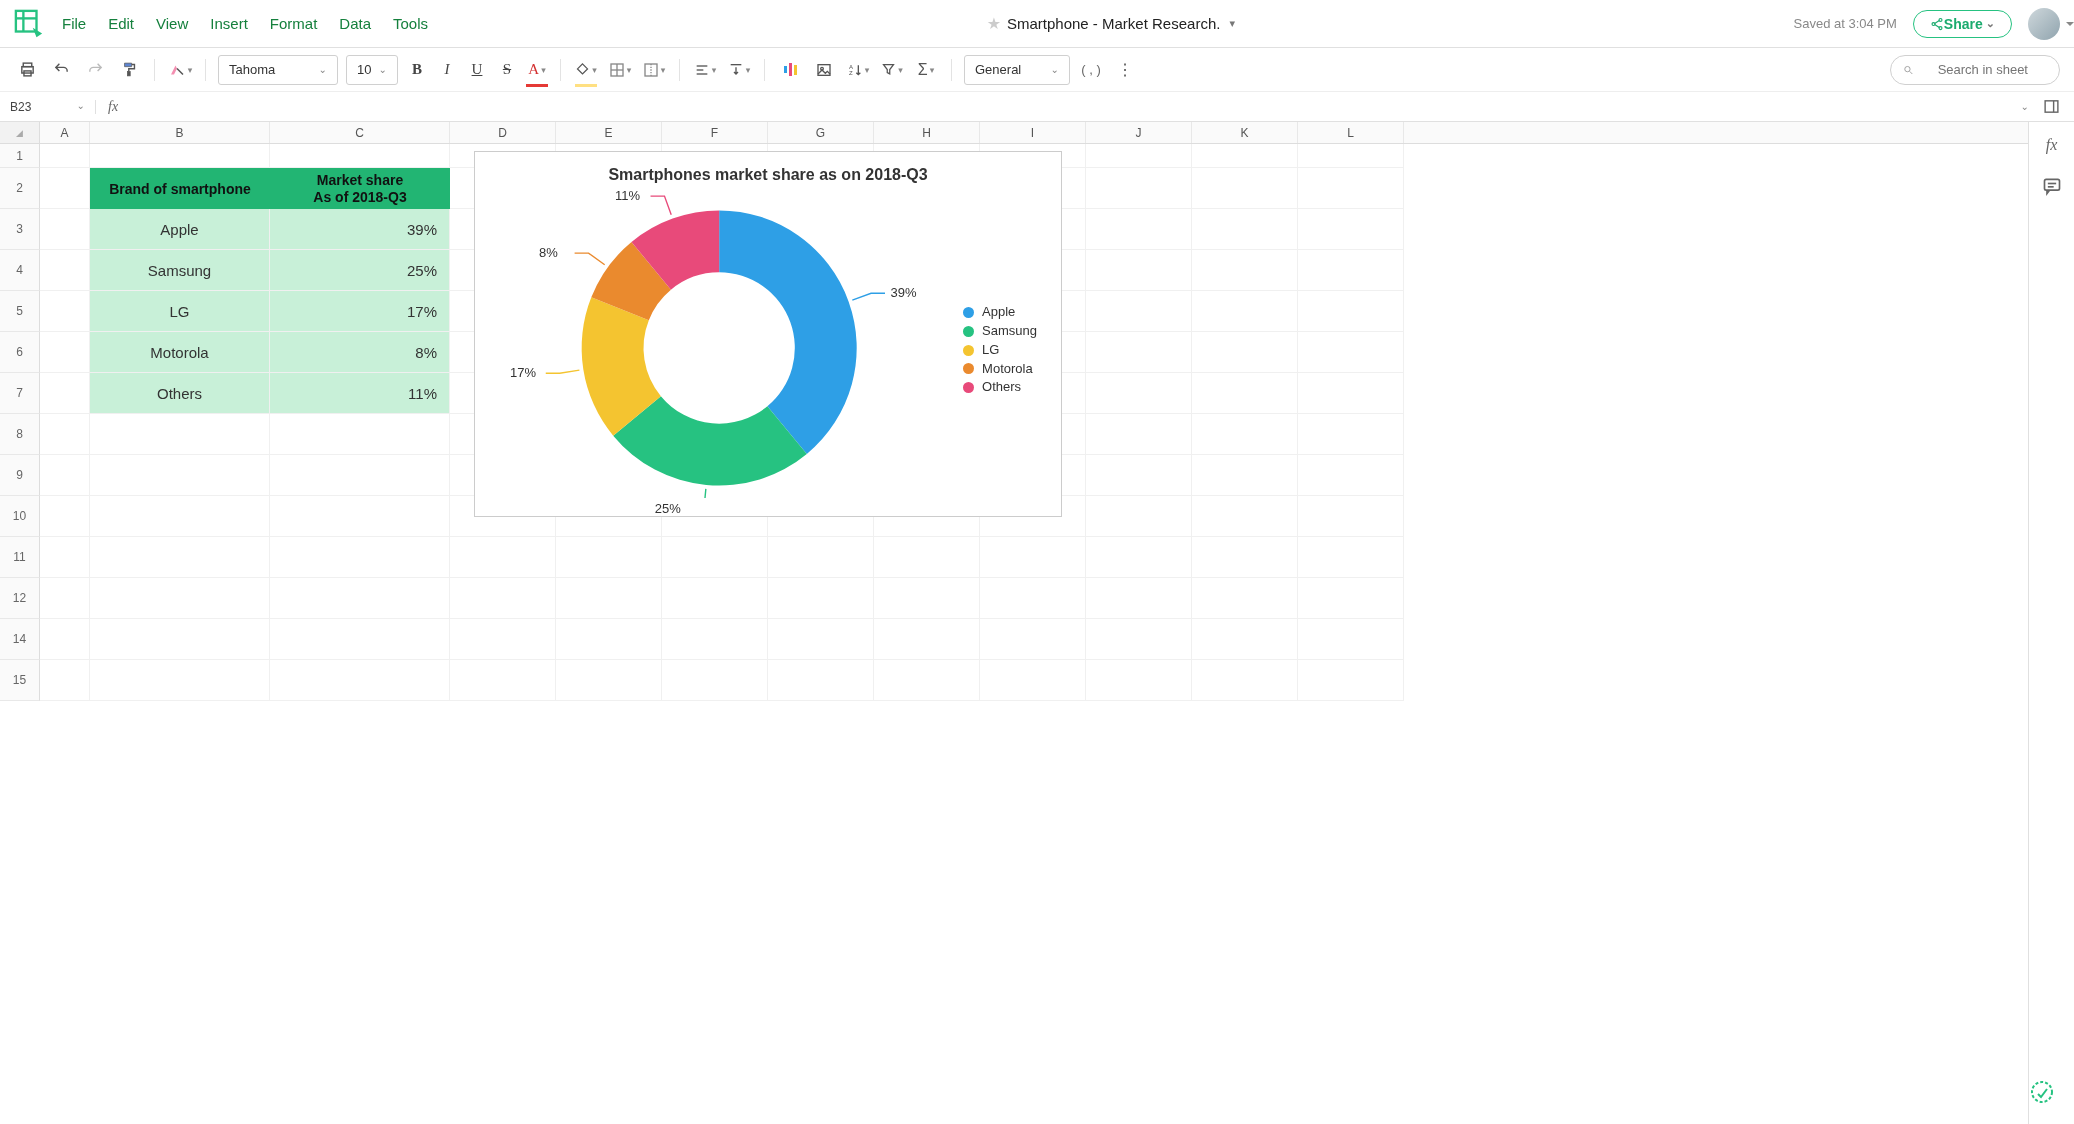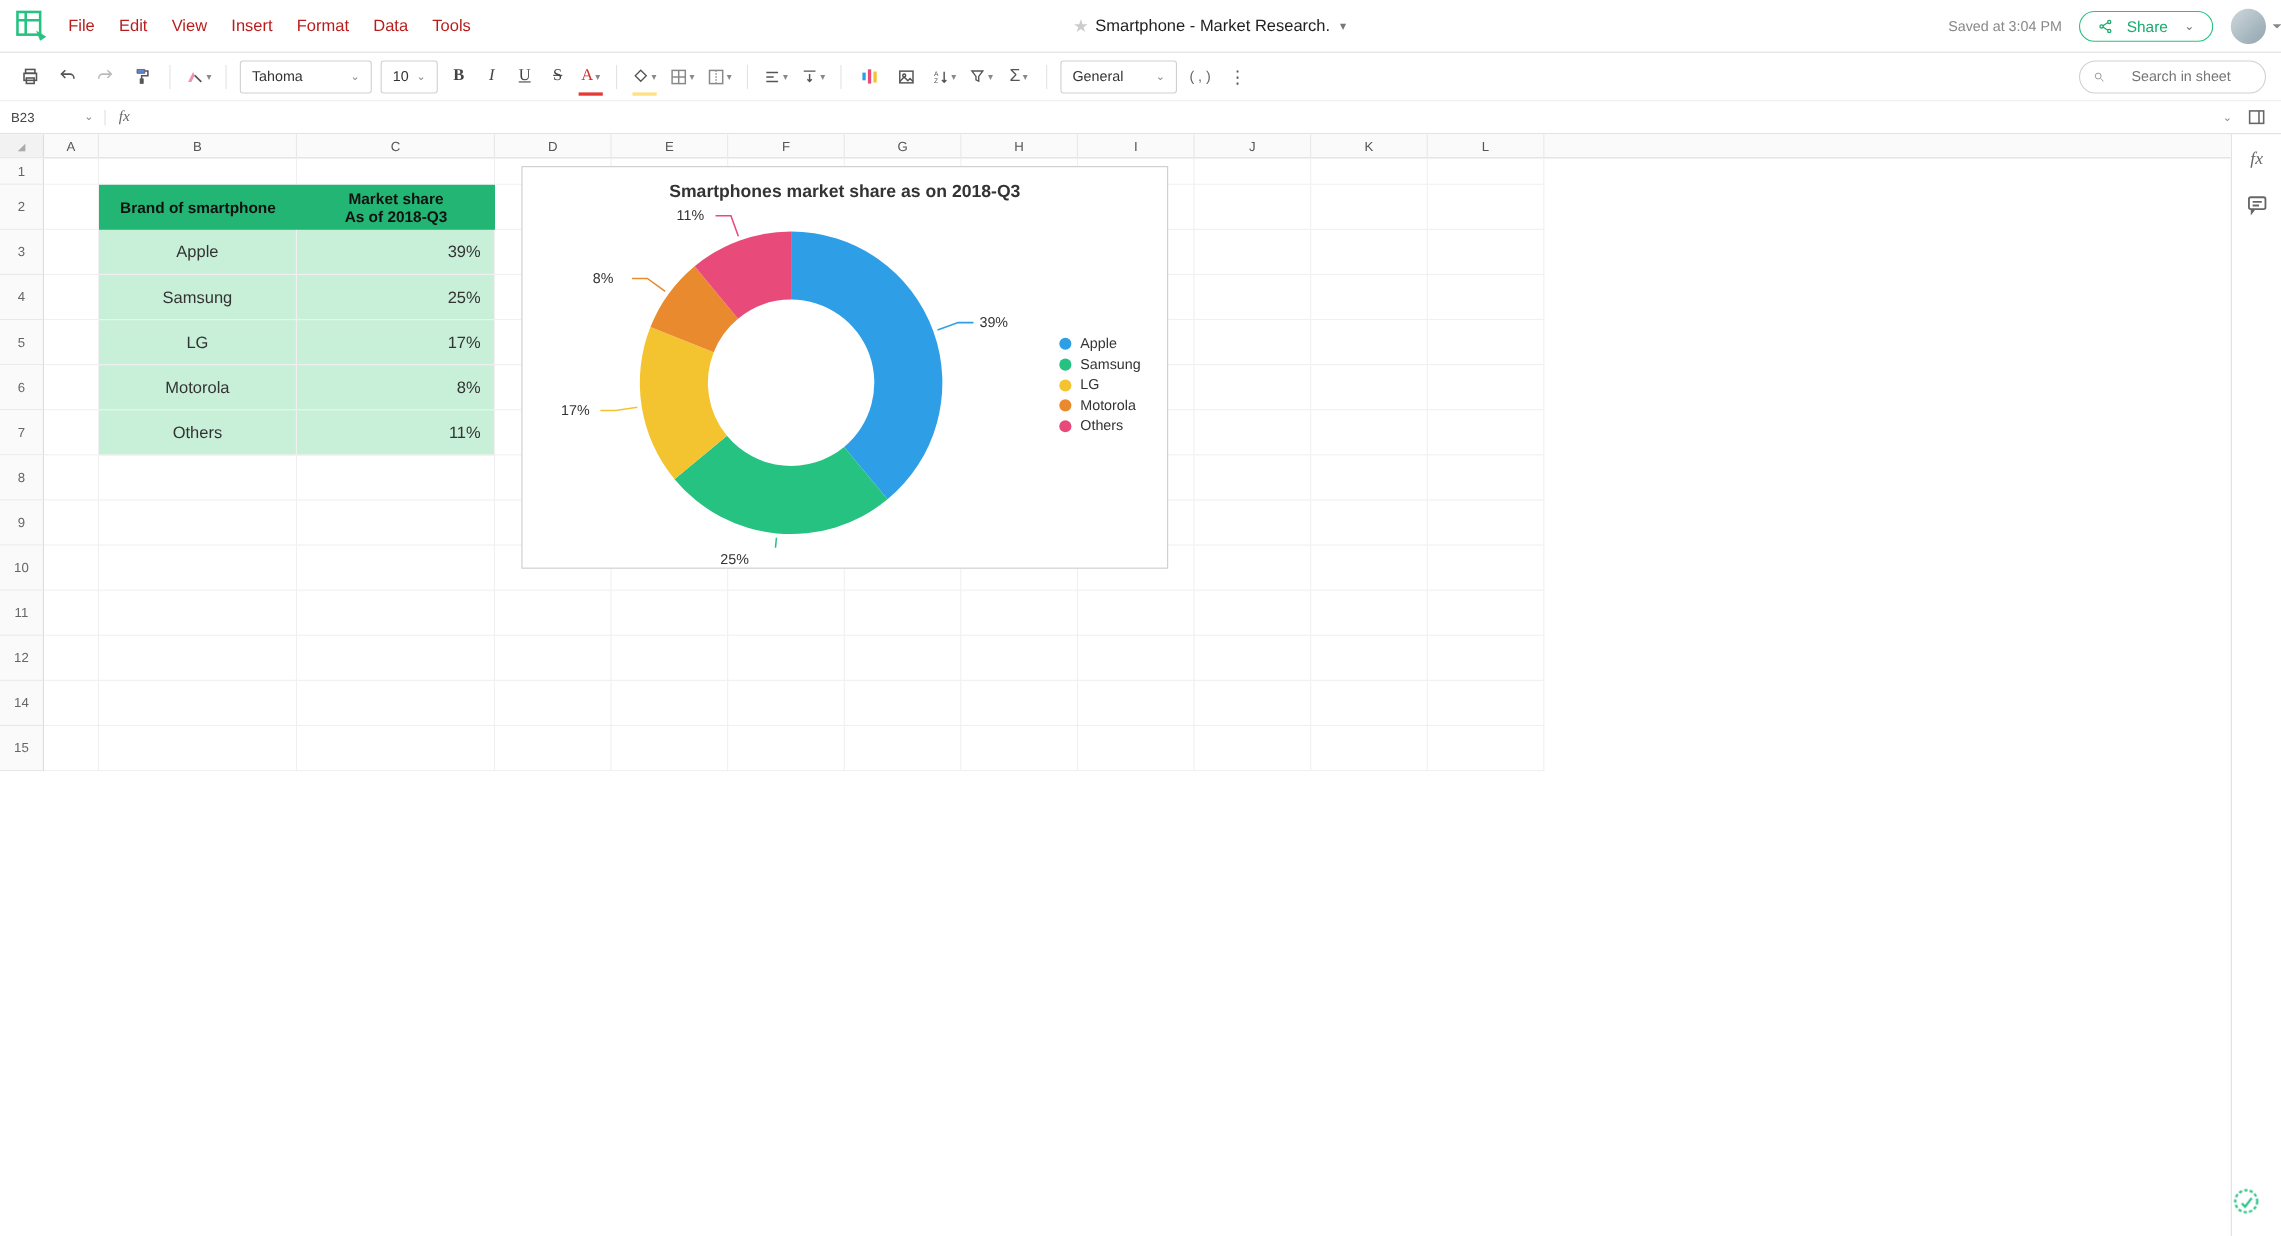--- a/index.html
+++ b/index.html
@@ -11,33 +11,33 @@
     overflow: hidden;
   }
   
   .header {
     display: flex; align-items: center; height: 48px;
     border-bottom: 1px solid #e0e0e0;
     padding: 0 14px;
   }
   .app-logo { width: 30px; height: 30px; margin-right: 18px; }
   .menu-bar { display: flex; gap: 22px; }
-  .menu-item { font-size: 15px; color: #b91c1c; cursor: pointer; }
+  .menu-item { font-size: 15px; color: #15803d; cursor: pointer; }
   .doc-title-wrap {
     flex: 1; display: flex; align-items: center; justify-content: center; gap:6px;
     font-size: 15px; font-weight: 500; color: #222;
   }
   .star { color: #ccc; font-size: 16px; }
   .chev-down { color:#777; font-size:11px; margin-left:3px; }
   .header-right { display:flex; align-items:center; gap:16px; }
   .saved-text { color:#888; font-size:13px; }
   .share-btn {
-    display:flex; align-items:center; gap:12px;
+    display:flex; align-items:center; gap:0;
     border:1.5px solid #26c281; color:#1aab6e;
-    border-radius:18px; padding:5px 16px; font-size:14px; font-weight:400;
+    border-radius:18px; padding:5px 16px; font-size:14px; font-weight:700;
     cursor:pointer;
   }
   .avatar {
     width:32px; height:32px; border-radius:50%;
     background:linear-gradient(135deg,#cfd8dc,#90a4ae); position:relative;
   }
   .avatar::after{content:"";position:absolute;right:-14px;top:14px;border:4px solid transparent;border-top-color:#888;}
 
   
   .toolbar {

